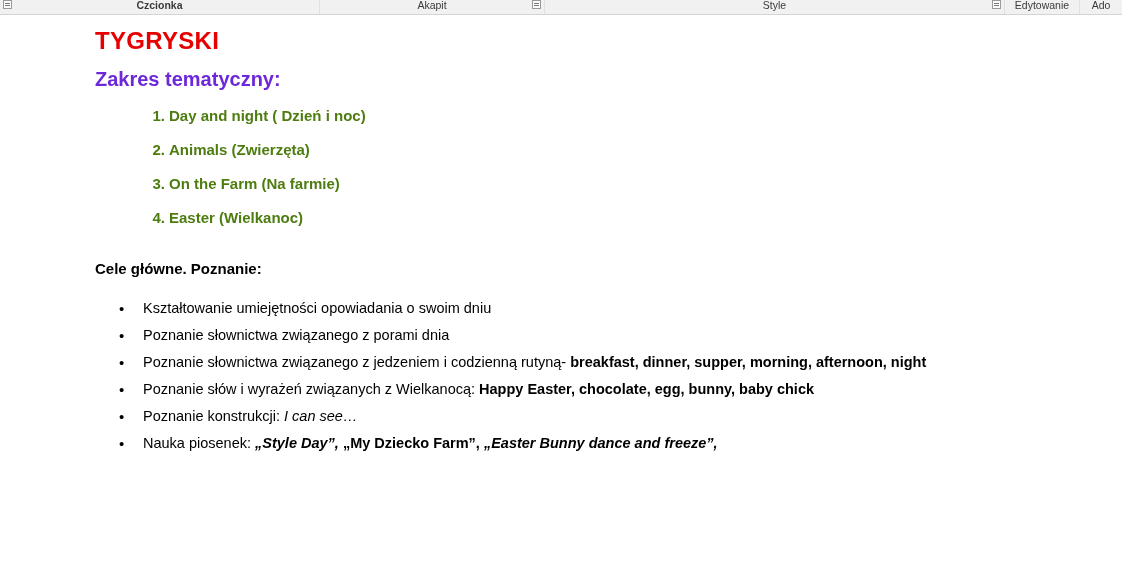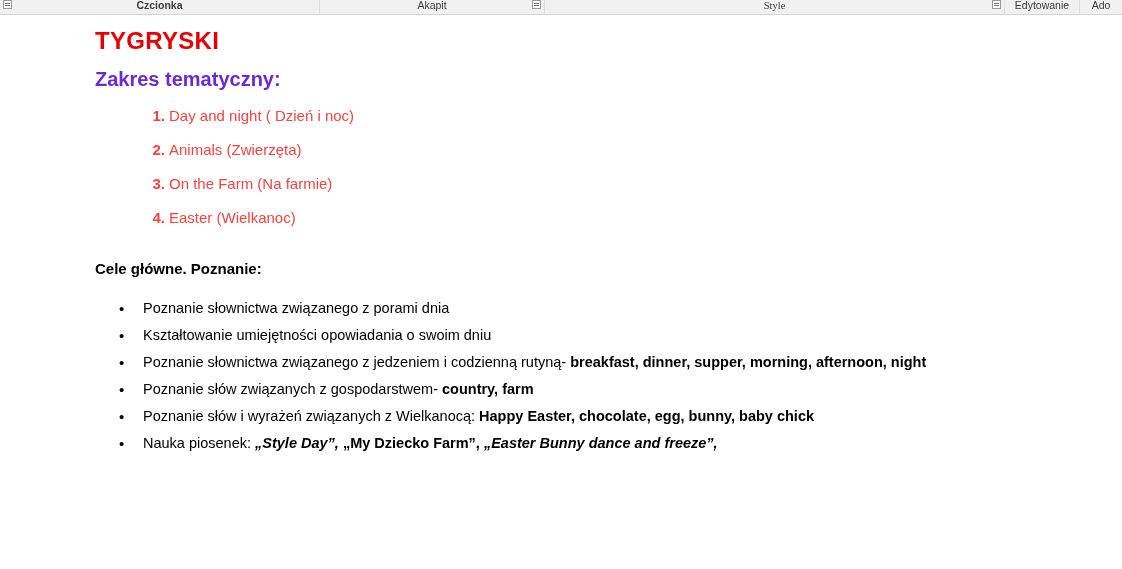--- a/index.html
+++ b/index.html
@@ -96,22 +96,22 @@
   ol.topics {
     margin: 10px 0 0 0;
     padding-left: 52px;
     list-style: none;
     counter-reset: topics;
   }
   ol.topics li {
     counter-increment: topics;
     position: relative;
     font-size: 15px;
-    font-weight: normal;
-    color: #ef4444;
+    font-weight: bold;
+    color: #4d7c0f;
     line-height: 34px;
     padding-left: 22px;
   }
   ol.topics li::before {
     content: counter(topics) ".";
     position: absolute;
     left: 0;
     top: 0;
     width: 18px;
     text-align: right;
@@ -155,21 +155,21 @@
 
 <div class="ribbon-strip">
   <div class="ribbon-group" style="width:320px;font-weight:bold;">
     <span class="dialog-launcher dl-left"></span>
     <span class="grp-label">Czcionka</span>
   </div>
   <div class="ribbon-group" style="width:225px;">
     <span class="grp-label">Akapit</span>
     <span class="dialog-launcher"></span>
   </div>
-  <div class="ribbon-group" style="width:460px;font-family:Liberation Serif, serif;">
+  <div class="ribbon-group" style="width:460px;">
     <span class="grp-label">Style</span>
     <span class="dialog-launcher"></span>
   </div>
   <div class="ribbon-group" style="width:75px;">
     <span class="grp-label">Edytowanie</span>
   </div>
   <div class="ribbon-group" style="width:42px;border-right:none;">
     <span class="grp-label">Ado</span>
   </div>
 </div>
@@ -183,21 +183,21 @@
   <ol class="topics">
     <li>Day and night ( Dzień i noc)</li>
     <li>Animals (Zwierzęta)</li>
     <li>On the Farm (Na farmie)</li>
     <li>Easter  (Wielkanoc)</li>
   </ol>
 
   <p class="goals-head">Cele główne. Poznanie:</p>
 
   <ul class="goals" id="goals-list">
+      <li><span>Kształtowanie umiejętności opowiadania o swoim dniu</span></li>
       <li><span>Poznanie słownictwa związanego z porami dnia</span></li>
-      <li><span>Kształtowanie umiejętności opowiadania o swoim dniu</span></li>
       <li><span>Poznanie słownictwa związanego z jedzeniem i codzienną rutyną- </span><span class="b">breakfast, dinner, supper, morning, afternoon, night</span></li>
-      <li><span>Poznanie słów związanych z gospodarstwem- </span><span class="b">country, farm</span></li>
       <li><span>Poznanie słów i wyrażeń związanych z Wielkanocą: </span><span class="b">Happy Easter,  chocolate, egg, bunny, baby chick</span></li>
+      <li><span>Poznanie konstrukcji: </span><span class="i">I can see…</span></li>
       <li><span>Nauka piosenek:  </span><span class="bi">„Style Day”,</span><span class="b">  „My Dziecko Farm”, </span><span class="bi">„Easter Bunny dance and freeze”,</span></li>
     </ul>
 
 </div>
 
 </body></html>

